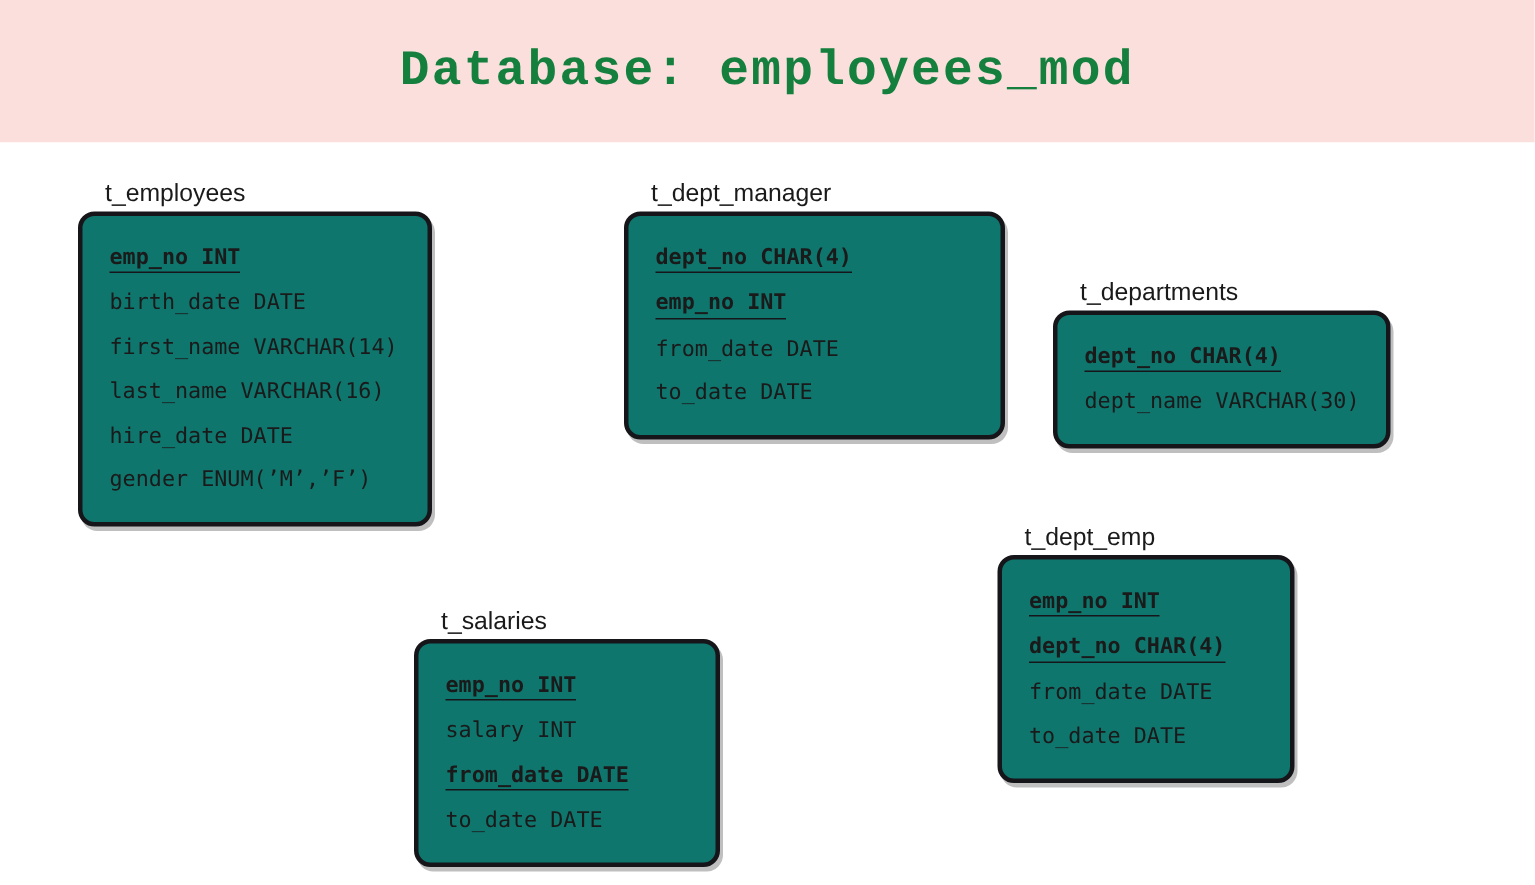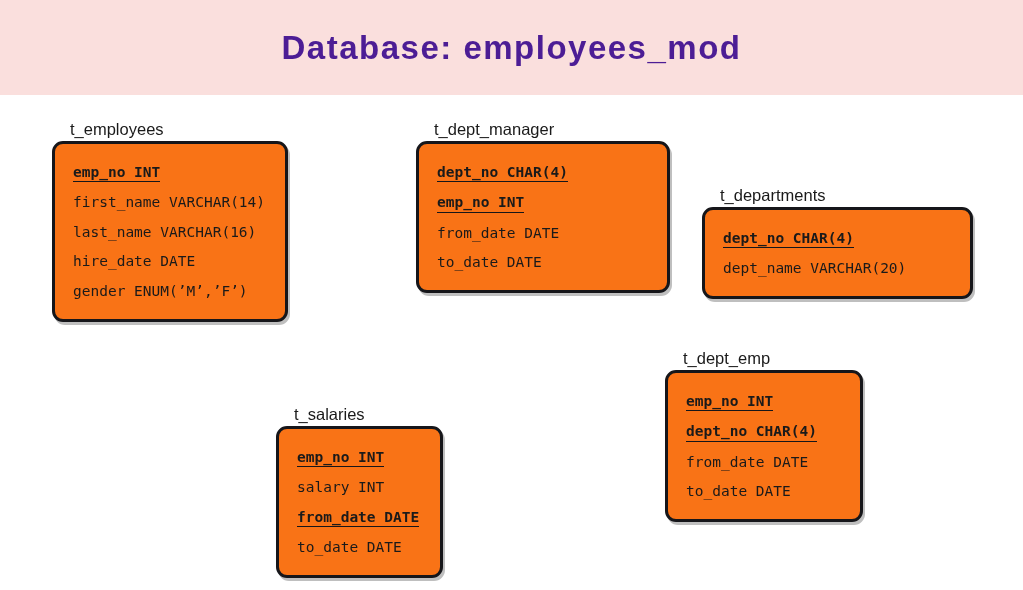--- a/index.html
+++ b/index.html
@@ -21,25 +21,25 @@
     left: 0;
     top: 0;
     width: 1023px;
     height: 95px;
     background: #fadfdd;
     display: flex;
     align-items: center;
     justify-content: center;
   }
   #page-title {
-    font-family: Liberation Sans, sans-serif;
+    font-family: Liberation Mono, monospace;
     font-weight: bold;
     font-size: 33px;
     letter-spacing: 1.5px;
-    color: #4c1d95;
+    color: #15803d;
     white-space: pre;
   }
 
   
   #diagram-canvas {
     position: absolute;
     left: 0;
     top: 95px;
     width: 1023px;
     height: 495px;
@@ -55,21 +55,21 @@
     font-size: 16.5px;
     color: #1a1a1a;
     padding-left: 18px;
     margin-bottom: 3px;
     white-space: nowrap;
     line-height: 1.1;
   }
   .entity-box {
     border: 3px solid #16161a;
     border-radius: 11px;
-    background: #f97316;
+    background: #0f766e;
     box-shadow: 2px 3px 0 rgba(60,60,60,0.33);
     padding: 13px 16px 13px 18px;
     box-sizing: border-box;
   }
   .field-row {
     font-family: "DejaVu Sans Mono", "Liberation Mono", monospace;
     font-size: 14.5px;
     color: #1a1a1a;
     white-space: pre;
     line-height: 1.0;
@@ -83,57 +83,58 @@
   .field-row.key {
     font-weight: bold;
     border-bottom: 1.8px solid #16161a;
     padding-bottom: 2px;
     margin-bottom: 5.5px;
   }
 
   
   #entity-t_employees    { left: 52px;  top: 25px;  width: 236px; }
   #entity-t_dept_manager { left: 416px; top: 25px;  width: 254px; }
-  #entity-t_departments  { left: 702px; top: 91px;  width: 271px; }
+  #entity-t_departments  { left: 702px; top: 91px;  width: 225px; }
   #entity-t_dept_emp     { left: 665px; top: 254px; width: 198px; }
-  #entity-t_salaries     { left: 276px; top: 310px; width: 167px; }
+  #entity-t_salaries     { left: 276px; top: 310px; width: 204px; }
 </style>
 </head>
 <body>
 
 <div id="header-band">
   <div id="page-title">Database: employees_mod</div>
 </div>
 
 <div id="diagram-canvas">
 
 <div class="entity" id="entity-t_employees">
       <div class="entity-title">t_employees</div>
       <div class="entity-box">
         <div class="field-line"><div class="field-row key">emp_no INT</div></div>
+        <div class="field-line"><div class="field-row">birth_date DATE</div></div>
         <div class="field-line"><div class="field-row">first_name VARCHAR(14)</div></div>
         <div class="field-line"><div class="field-row">last_name VARCHAR(16)</div></div>
         <div class="field-line"><div class="field-row">hire_date DATE</div></div>
         <div class="field-line"><div class="field-row">gender ENUM(’M’,’F’)</div></div>
       </div>
     </div>
     <div class="entity" id="entity-t_dept_manager">
       <div class="entity-title">t_dept_manager</div>
       <div class="entity-box">
         <div class="field-line"><div class="field-row key">dept_no CHAR(4)</div></div>
         <div class="field-line"><div class="field-row key">emp_no INT</div></div>
         <div class="field-line"><div class="field-row">from_date DATE</div></div>
         <div class="field-line"><div class="field-row">to_date DATE</div></div>
       </div>
     </div>
     <div class="entity" id="entity-t_departments">
       <div class="entity-title">t_departments</div>
       <div class="entity-box">
         <div class="field-line"><div class="field-row key">dept_no CHAR(4)</div></div>
-        <div class="field-line"><div class="field-row">dept_name VARCHAR(20)</div></div>
+        <div class="field-line"><div class="field-row">dept_name VARCHAR(30)</div></div>
       </div>
     </div>
     <div class="entity" id="entity-t_dept_emp">
       <div class="entity-title">t_dept_emp</div>
       <div class="entity-box">
         <div class="field-line"><div class="field-row key">emp_no INT</div></div>
         <div class="field-line"><div class="field-row key">dept_no CHAR(4)</div></div>
         <div class="field-line"><div class="field-row">from_date DATE</div></div>
         <div class="field-line"><div class="field-row">to_date DATE</div></div>
       </div>

